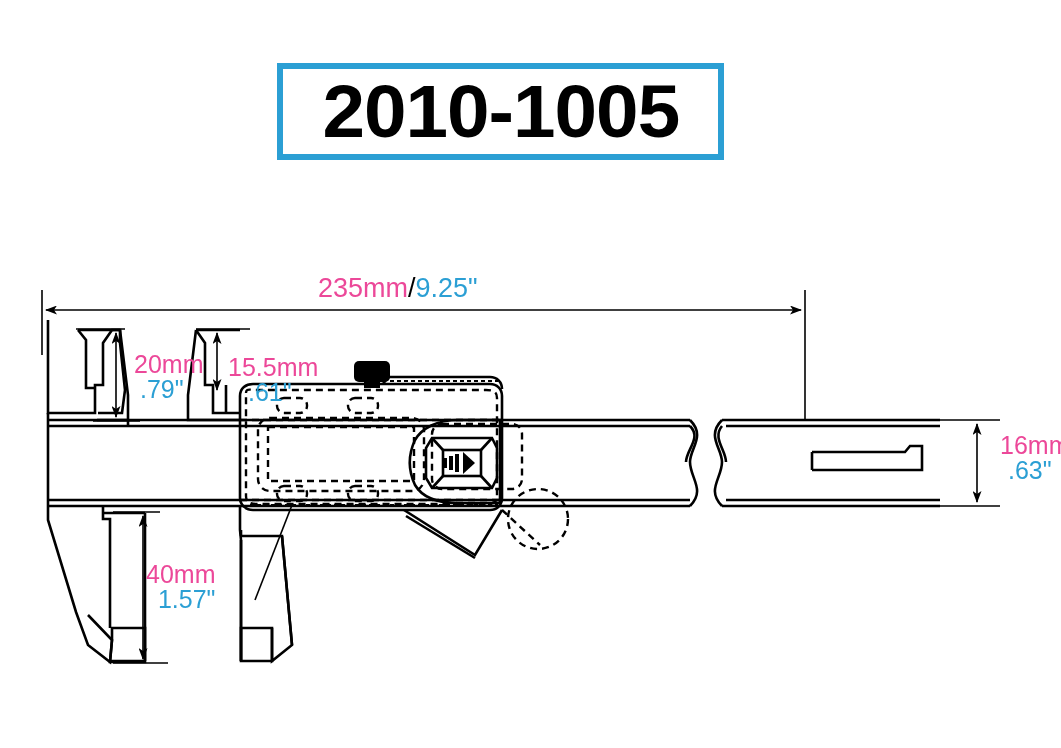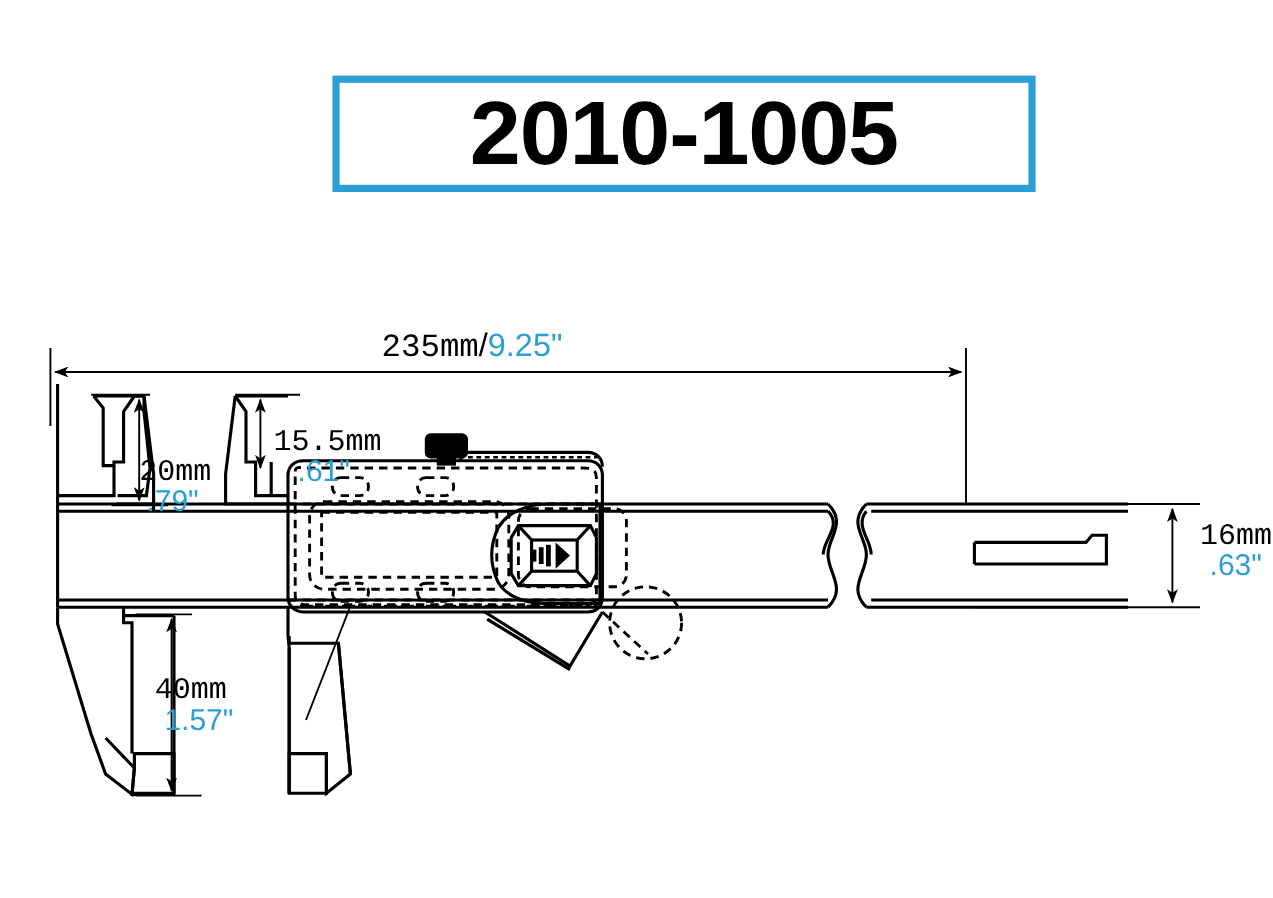--- a/index.html
+++ b/index.html
@@ -13,21 +13,21 @@
     position: relative;
     overflow: hidden;
     font-family: "Liberation Sans", sans-serif;
   }
 
   
   #title-plate {
     position: absolute;
     left: 277px;
     top: 63px;
-    width: 586px;
+    width: 447px;
     height: 97px;
     box-sizing: border-box;
     border: 6px solid #2b9fd4;
     background: #ffffff;
     display: flex;
     align-items: center;
     justify-content: center;
   }
   #title-text {
     font-family: "Liberation Sans", sans-serif;
@@ -50,36 +50,36 @@
   }
 
   
   .dim-label {
     position: absolute;
     font-family: "Liberation Sans", sans-serif;
     font-size: 25px;
     line-height: 25px;
     white-space: nowrap;
   }
-  .dim-label .mm { color: #000000; font-family: Liberation Mono, monospace; }
+  .dim-label .mm { color: #ec4899; }
   .dim-label .inch { color: #2b9fd4; }
   .dim-label .sep { color: #000000; }
 
   #dim-overall-label {
     left: 318px;
     top: 276px;
     font-size: 27px;
   }
-  #dim-20mm-label       { left: 116px; top: 352px; margin-top: 28px; }
+  #dim-20mm-label       { left: 134px; top: 352px; }
   #dim-20mm-label .inch { display: block; margin-left: 6px; }
 
   #dim-155mm-label       { left: 228px; top: 355px; }
   #dim-155mm-label .inch { display: block; margin-left: 20px; }
 
-  #dim-40mm-label       { left: 129px; top: 562px; }
+  #dim-40mm-label       { left: 146px; top: 562px; text-align: right; }
   #dim-40mm-label .inch { display: block; margin-left: 8px; }
 
   #dim-16mm-label       { left: 1000px; top: 433px; }
   #dim-16mm-label .inch { display: block; margin-left: 8px; }
 </style>
 </head>
 <body>
 
 <div id="title-plate">
   <div id="title-text">2010-1005</div>

